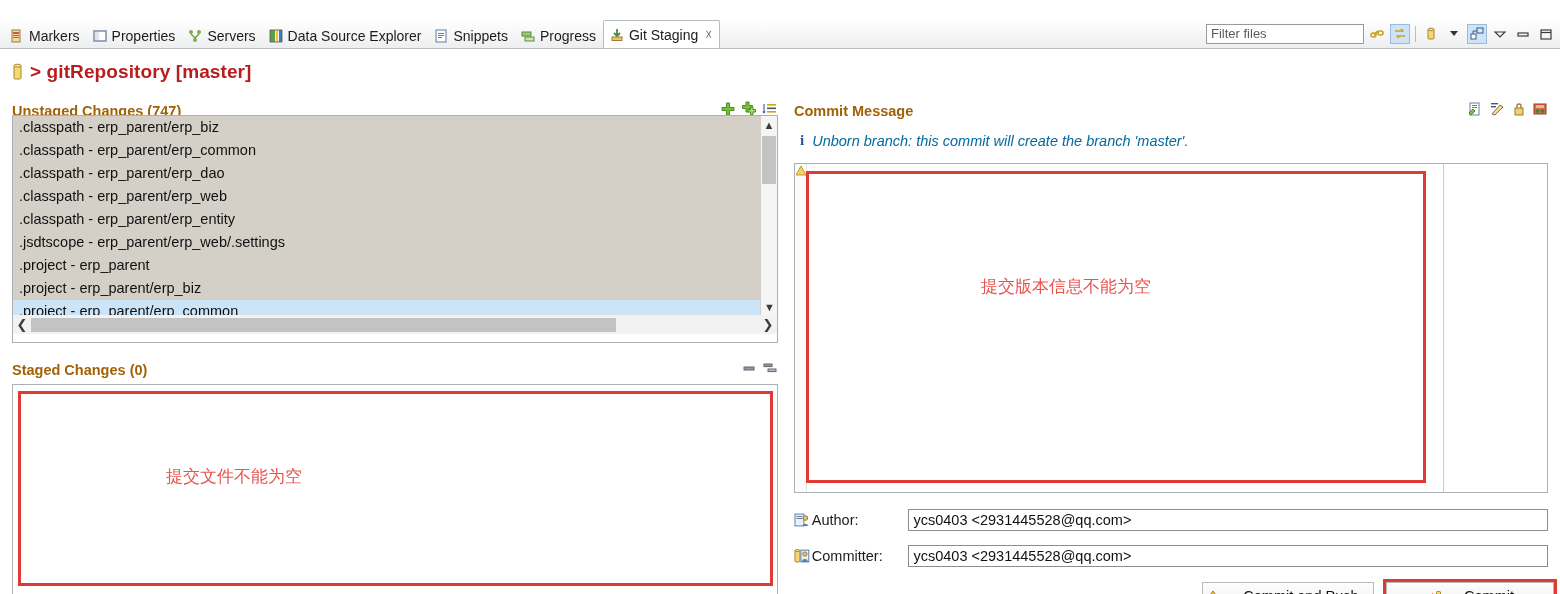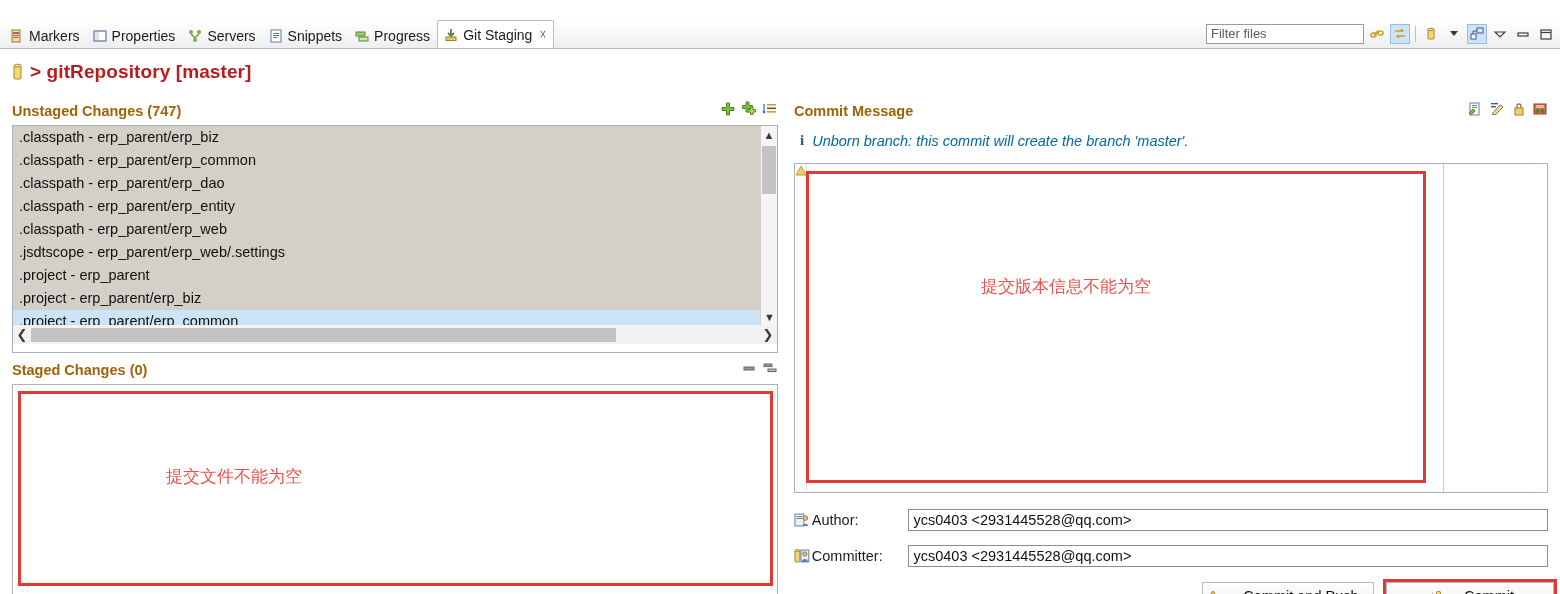--- a/index.html
+++ b/index.html
@@ -151,20 +151,31 @@
           <svg width="16" height="16" viewBox="0 0 16 16">
             <circle cx="4" cy="4" r="2" fill="#7fae4a"></circle>
             <circle cx="12" cy="4" r="2" fill="#7fae4a"></circle>
             <circle cx="8" cy="12" r="2" fill="#7fae4a"></circle>
             <path d="M4 6 L8 10 M12 6 L8 10" stroke="#6b8f3c" stroke-width="1.2" fill="none"></path>
           </svg>
         </span>
         <span>Servers</span>
       </div>
 
+      <div class="tab">
+        <span class="tabicon">
+          <svg width="16" height="16" viewBox="0 0 16 16">
+            <rect x="2" y="2" width="5" height="12" fill="#5aa04a"></rect>
+            <rect x="8" y="2" width="2" height="12" fill="#f0c040"></rect>
+            <rect x="11" y="2" width="3" height="12" fill="#3b7fbf"></rect>
+            <rect x="2" y="2" width="12" height="12" fill="none" stroke="#555" stroke-width="0.8"></rect>
+          </svg>
+        </span>
+        <span>Data Source Explorer</span>
+      </div>
 
       <div class="tab">
         <span class="tabicon">
           <svg width="16" height="16" viewBox="0 0 16 16">
             <rect x="3" y="2" width="10" height="12" fill="#fff" stroke="#5a7fa8"></rect>
             <rect x="5" y="5" width="6" height="1" fill="#5a7fa8"></rect>
             <rect x="5" y="7" width="6" height="1" fill="#5a7fa8"></rect>
             <rect x="5" y="9" width="4" height="1" fill="#5a7fa8"></rect>
           </svg>
         </span>
@@ -265,29 +276,29 @@
         <svg width="16" height="16" viewBox="0 0 16 16">
           <path d="M2 3 V12 M2 12 L0.8 10.5 M2 12 L3.2 10.5" stroke="#3a5a8a" stroke-width="1.1" fill="none"></path>
           <rect x="5" y="3" width="9" height="1.6" fill="#d4a017"></rect>
           <rect x="5" y="6.5" width="9" height="1.6" fill="#555"></rect>
           <rect x="5" y="10" width="9" height="1.6" fill="#d4a017"></rect>
         </svg>
       </span>
     </div>
   </div>
 
-  <div class="panelborder" style="left:12px; top:105px; width:766px; height:228px;">
+  <div class="panelborder" style="left:12px; top:95px; width:766px; height:228px;">
     <div class="listbg" style="left:0; top:0; width:747px; height:199px;"></div>
 
     <div class="listinner" style="left:0; top:0; width:747px; height:199px;">
       <div class="litem">.classpath - erp_parent/erp_biz</div>
       <div class="litem">.classpath - erp_parent/erp_common</div>
       <div class="litem">.classpath - erp_parent/erp_dao</div>
+      <div class="litem">.classpath - erp_parent/erp_web</div>
       <div class="litem">.classpath - erp_parent/erp_entity</div>
-      <div class="litem">.classpath - erp_parent/erp_web</div>
       <div class="litem">.jsdtscope - erp_parent/erp_web/.settings</div>
       <div class="litem">.project - erp_parent</div>
       <div class="litem">.project - erp_parent/erp_biz</div>
       <div class="litem sel">.project - erp_parent/erp_common</div>
     </div>
 
     <div class="vsb" style="left:747px; top:0; width:17px; height:199px;">
       <div class="arrow">▲</div>
       <div class="thumb" style="top:20px; height:48px;"></div>
       <div class="arrow" style="position:absolute; bottom:0; width:17px;">▼</div>

